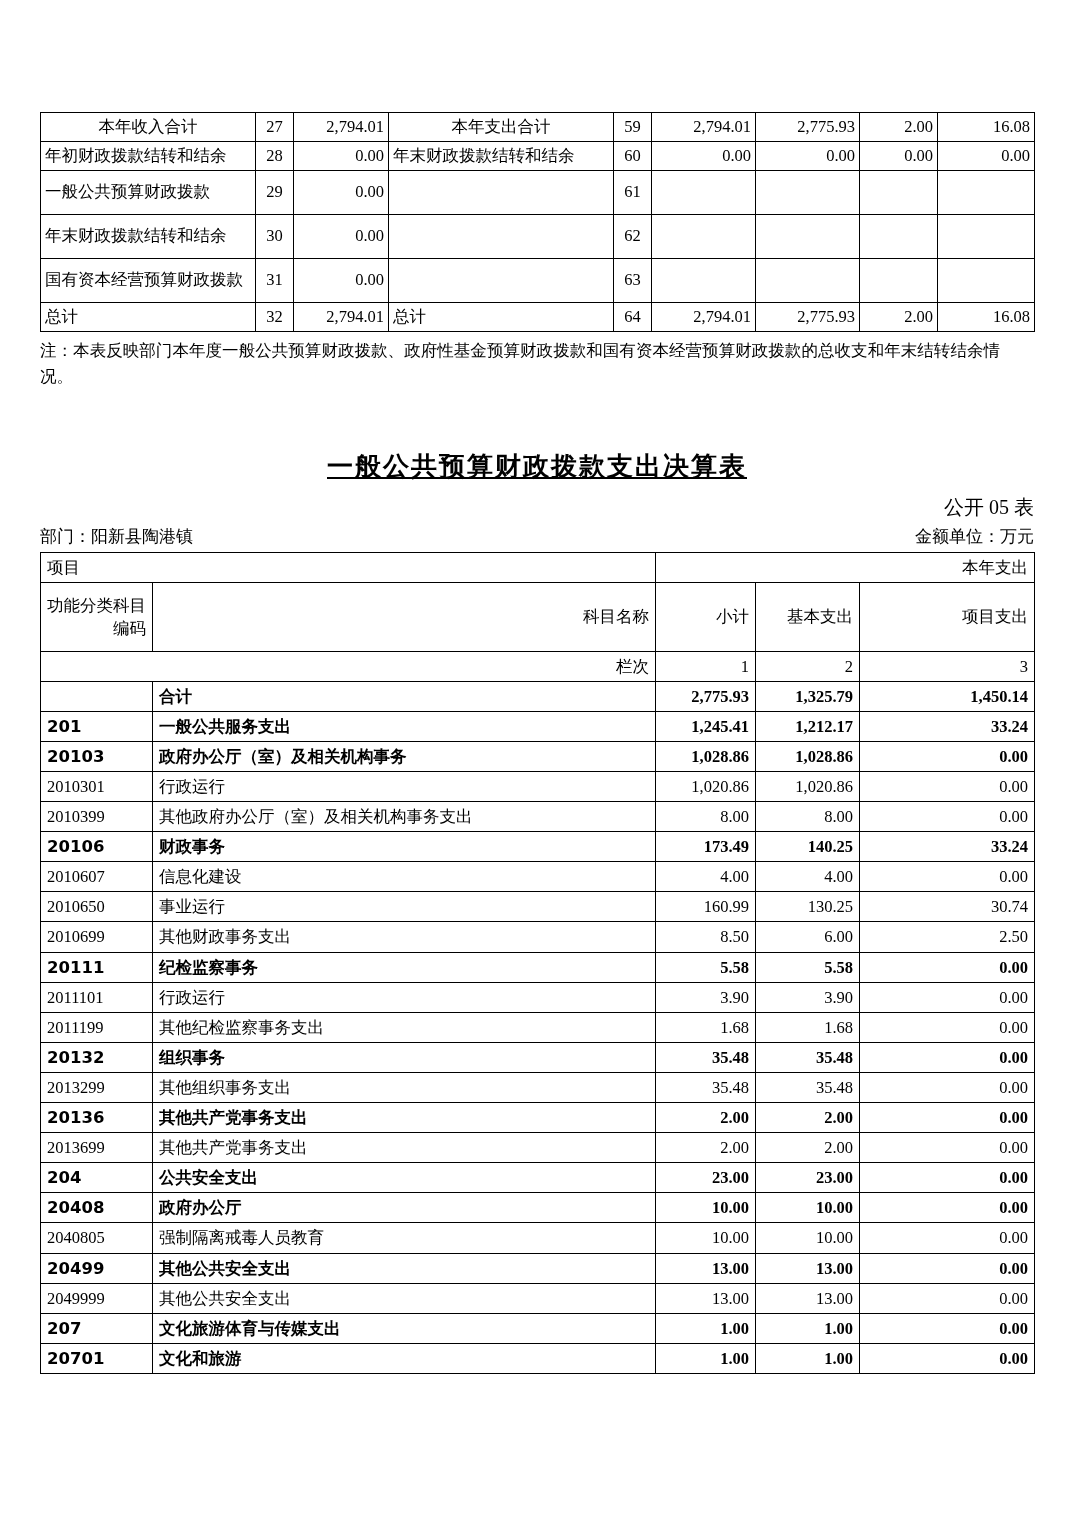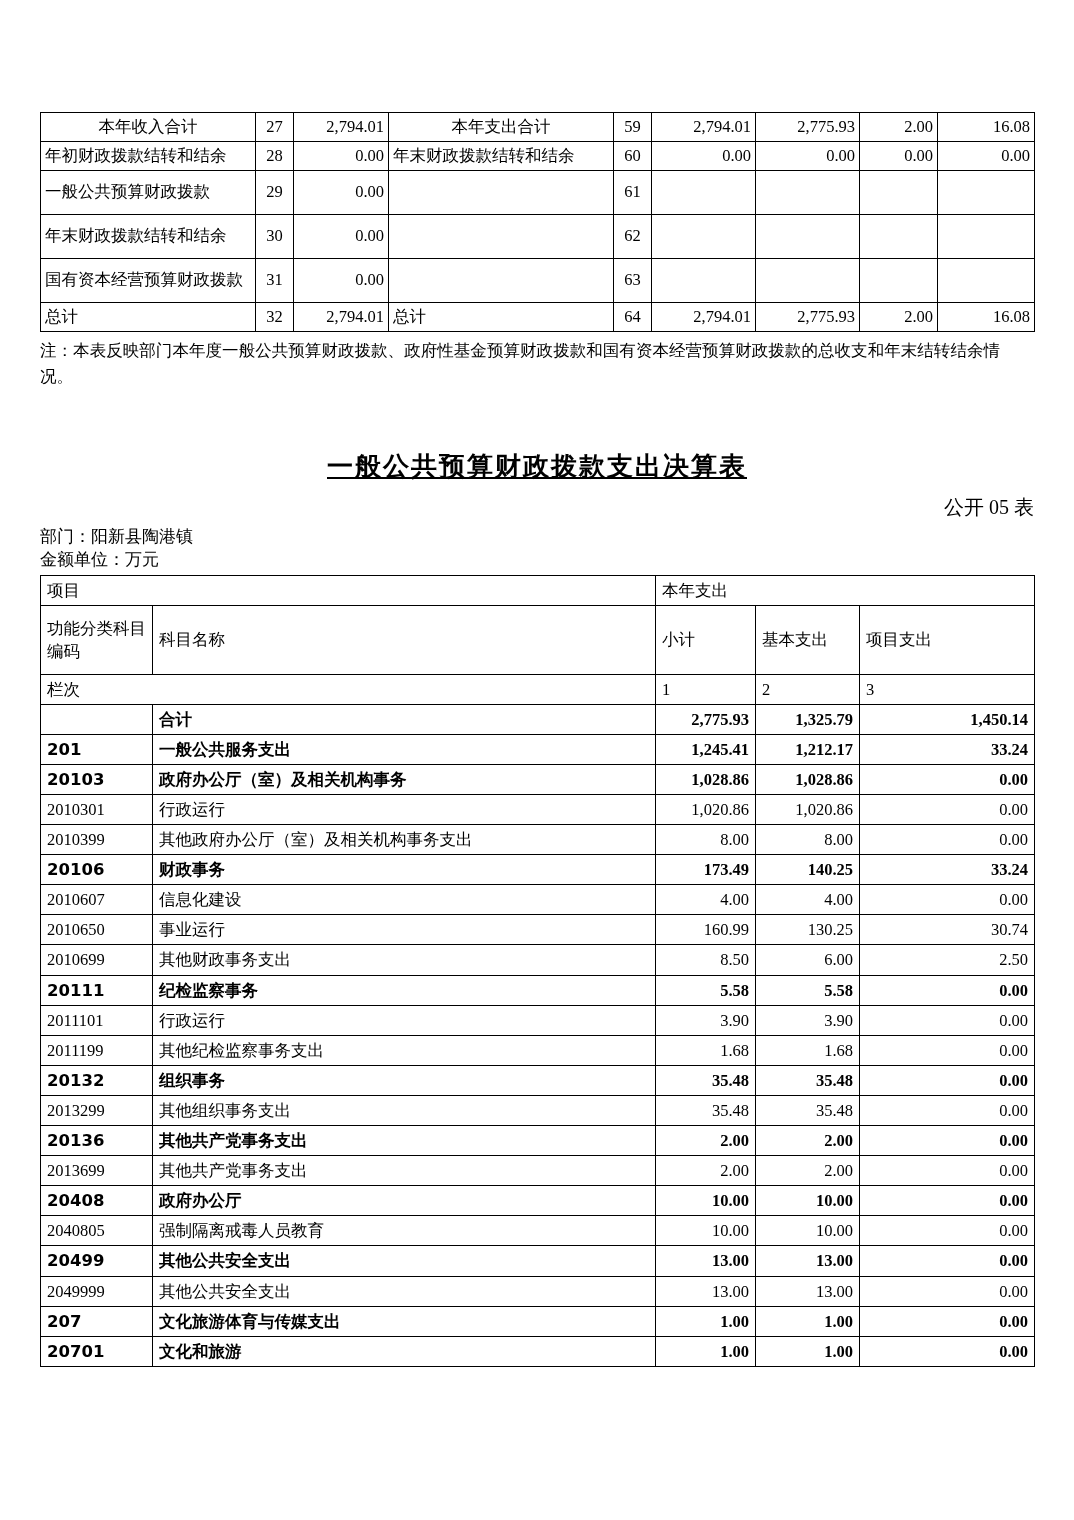--- a/index.html
+++ b/index.html
@@ -70,36 +70,35 @@
     width: 994px;
     margin-top: 6px;
   }
   .meta-row {
     width: 994px;
     display: flex;
     justify-content: space-between;
     font-size: 17px;
     margin-top: 4px;
     margin-bottom: 4px;
-    flex-direction: column;
   }
 
   table.main {
     border-collapse: collapse;
     table-layout: fixed;
     width: 994px;
   }
   table.main td {
     border: 1px solid #000000;
     font-size: 16.5px;
     padding: 3px 6px;
     line-height: 1.4;
     vertical-align: middle;
   }
-  .hdr-center { text-align: left; }
+  .hdr-center { text-align: right; }
   .num { text-align: right; font-family: "Liberation Serif", serif; }
   .code { text-align: left; padding-left: 8px; margin-top: 48px; }
   .b { font-weight: bold; font-family: "DejaVu Sans", "Liberation Sans", sans-serif; font-size: 15.5px; }
   .b .numtxt { font-family: "Liberation Serif", serif; }
   .lv0 { padding-left: 8px; }
   .lv1 { padding-left: 110px; }
   .lv2 { padding-left: 128px; }
 </style>
 </head>
 <body>
@@ -332,20 +331,27 @@
           <td class="num b"><span class="numtxt">0.00</span></td>
         </tr>
         <tr>
           <td class="code">2013699</td>
           <td class="lv2">其他共产党事务支出</td>
           <td class="num"><span class="numtxt">2.00</span></td>
           <td class="num"><span class="numtxt">2.00</span></td>
           <td class="num"><span class="numtxt">0.00</span></td>
         </tr>
         <tr>
+          <td class="code b">204</td>
+          <td class="lv1 b">公共安全支出</td>
+          <td class="num b"><span class="numtxt">23.00</span></td>
+          <td class="num b"><span class="numtxt">23.00</span></td>
+          <td class="num b"><span class="numtxt">0.00</span></td>
+        </tr>
+        <tr>
           <td class="code b">20408</td>
           <td class="lv1 b">政府办公厅</td>
           <td class="num b"><span class="numtxt">10.00</span></td>
           <td class="num b"><span class="numtxt">10.00</span></td>
           <td class="num b"><span class="numtxt">0.00</span></td>
         </tr>
         <tr>
           <td class="code">2040805</td>
           <td class="lv2">强制隔离戒毒人员教育</td>
           <td class="num"><span class="numtxt">10.00</span></td>

